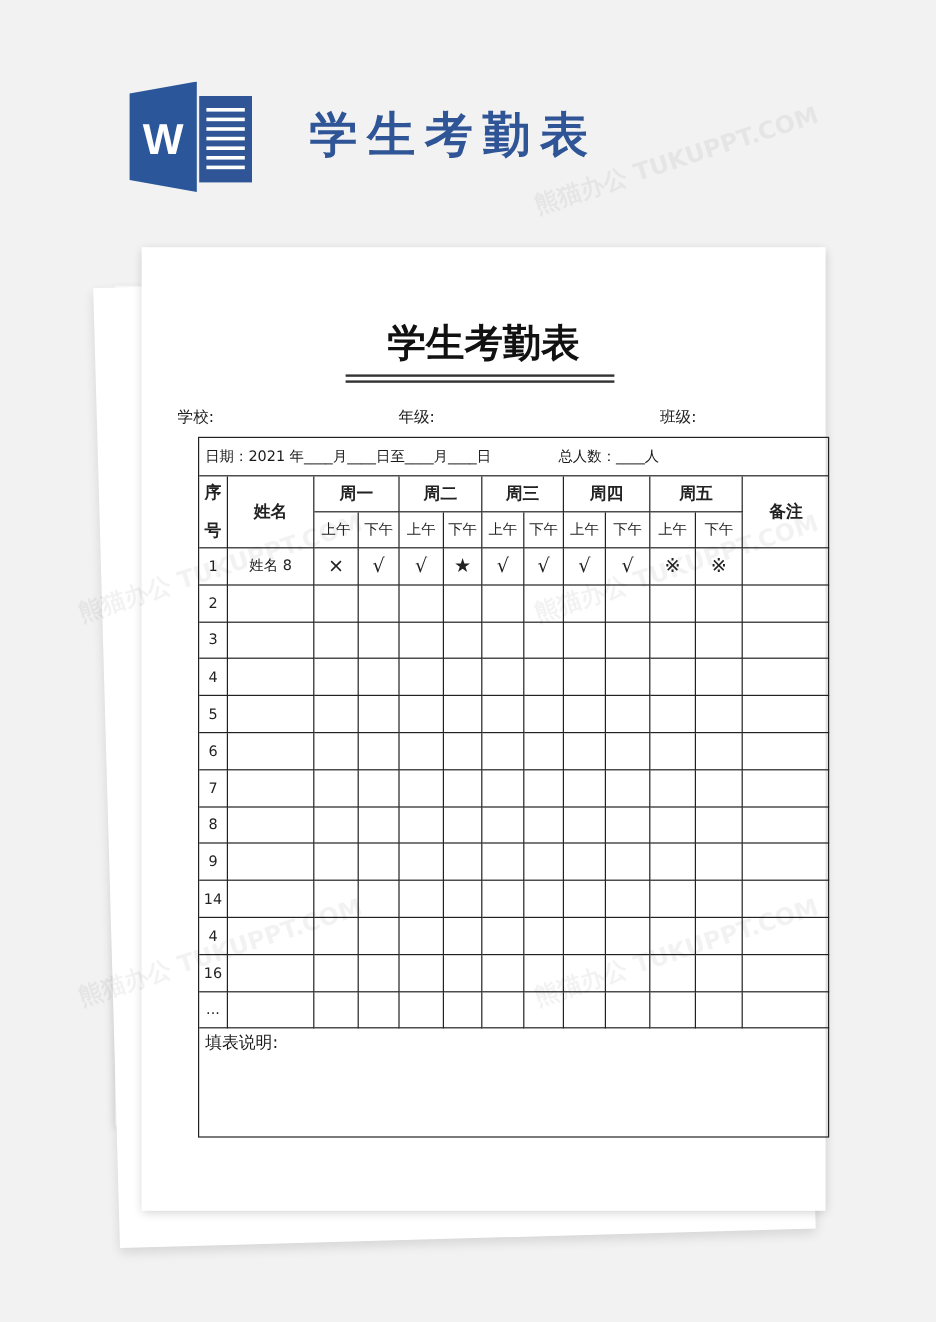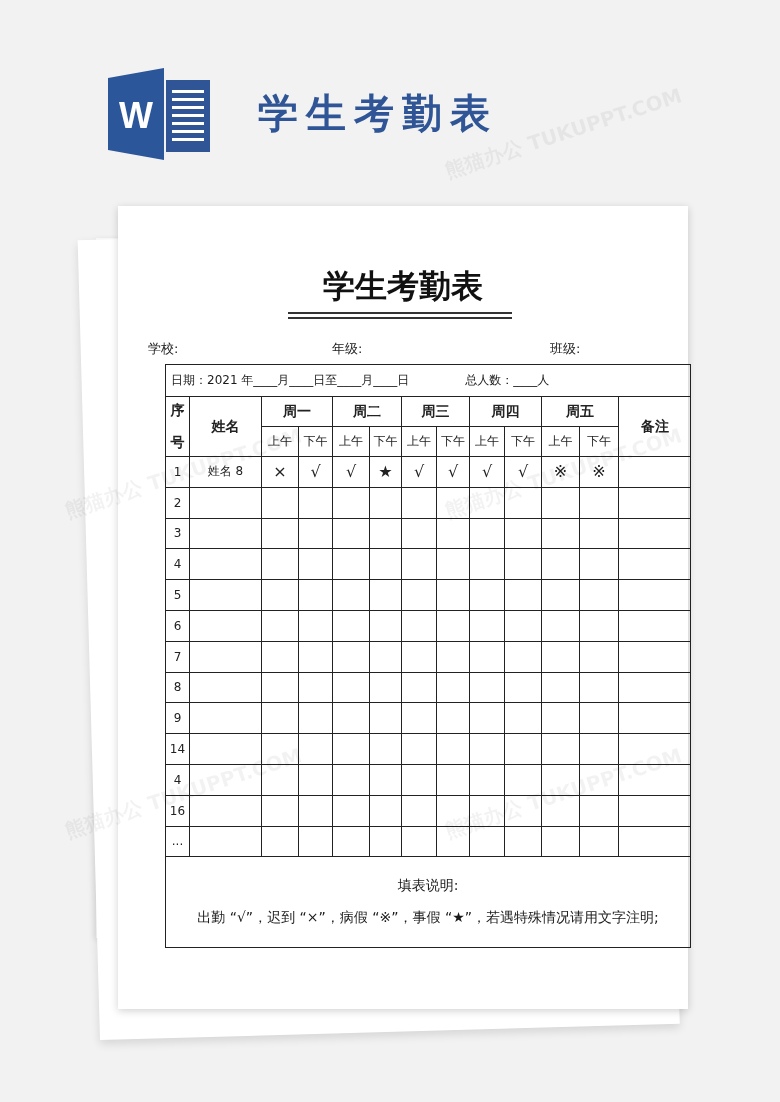--- a/index.html
+++ b/index.html
@@ -46,21 +46,21 @@
     position: absolute; border-right: 1.5px solid #222; border-bottom: 1.5px solid #222;
     display: flex; align-items: center; justify-content: center;
     font-size: 12px; color: #222;
   }
   .bold { font-weight: bold; font-size: 14px; }
   .date-row {
     position: absolute; left: 0; top: 0; width: 100%; height: 32px;
     border-bottom: 1.5px solid #222; font-size: 12px;
     display: flex; align-items: center; padding-left: 5px;
   }
-  .note-box { position: absolute; left: 0; top: 504px; width: 100%; height: 90px; padding: 6px 5px; font-size: 14px; line-height: 20px; text-align: center; }
+  .note-box { position: absolute; left: 0; top: 488px; width: 100%; height: 90px; padding: 6px 5px; font-size: 14px; line-height: 20px; }
   .note-box div { margin-bottom: 12px; }
   .watermark {
     position: absolute; font-size: 20px; color: rgba(0,0,0,0.05); font-weight: bold;
     transform: rotate(-18deg); pointer-events: none; white-space: nowrap;
   }
 </style>
 </head>
 <body>
 
 <svg class="word-logo" viewBox="0 0 104 92">
@@ -283,21 +283,20 @@
         <div class="cell " style="left: 236px; top: 461.6px; width: 35px; height: 30.8px; font-size: 16px;"></div>
         <div class="cell " style="left: 271px; top: 461.6px; width: 33px; height: 30.8px; font-size: 16px;"></div>
         <div class="cell " style="left: 304px; top: 461.6px; width: 35px; height: 30.8px; font-size: 16px;"></div>
         <div class="cell " style="left: 339px; top: 461.6px; width: 37px; height: 30.8px; font-size: 16px;"></div>
         <div class="cell " style="left: 376px; top: 461.6px; width: 38px; height: 30.8px; font-size: 16px;"></div>
         <div class="cell " style="left: 414px; top: 461.6px; width: 39px; height: 30.8px; font-size: 16px;"></div>
         <div class="cell " style="left: 453px; top: 461.6px; width: 72px; height: 30.8px; border-right: none;"></div>
       </div>
     <div class="note-box">
       <div>填表说明:</div>
-      <div>出勤 “√”，迟到 “×”，病假 “※”，事假 “★”，若遇特殊情况请用文字注明;</div>
     </div>
   </div>
 </div>
 
 <div id="wm-layer">
     <div class="watermark" style="left: 440px; top: 120px;">熊猫办公 TUKUPPT.COM</div>
     <div class="watermark" style="left: 60px; top: 780px;">熊猫办公 TUKUPPT.COM</div>
     <div class="watermark" style="left: 440px; top: 460px;">熊猫办公 TUKUPPT.COM</div>
     <div class="watermark" style="left: 440px; top: 780px;">熊猫办公 TUKUPPT.COM</div>
     <div class="watermark" style="left: 60px; top: 460px;">熊猫办公 TUKUPPT.COM</div>

